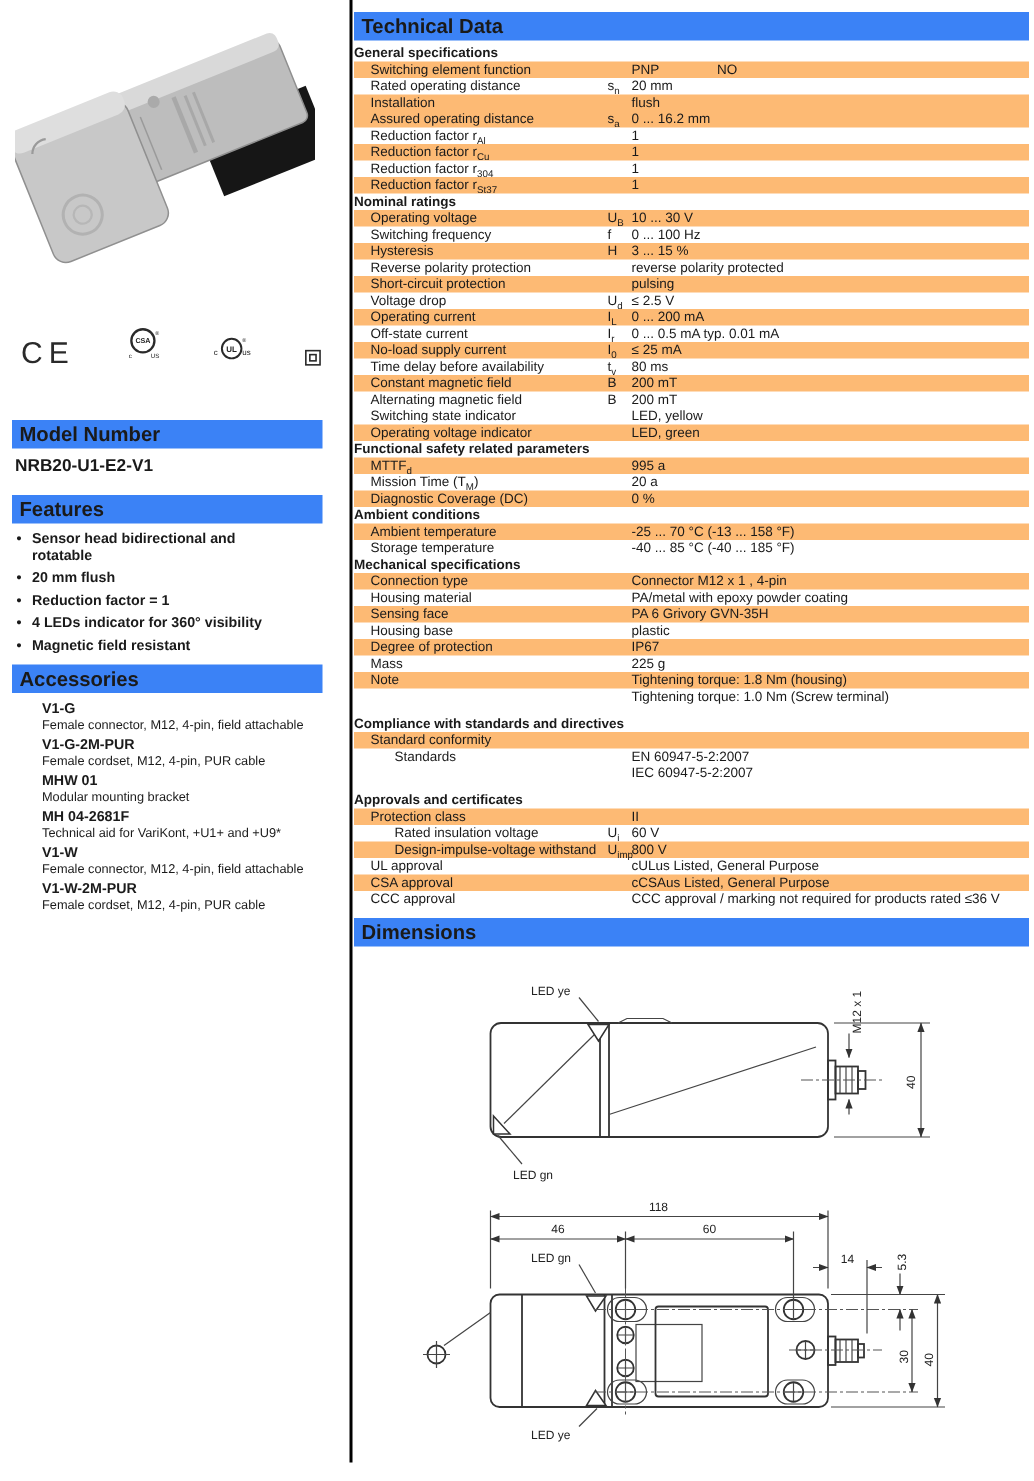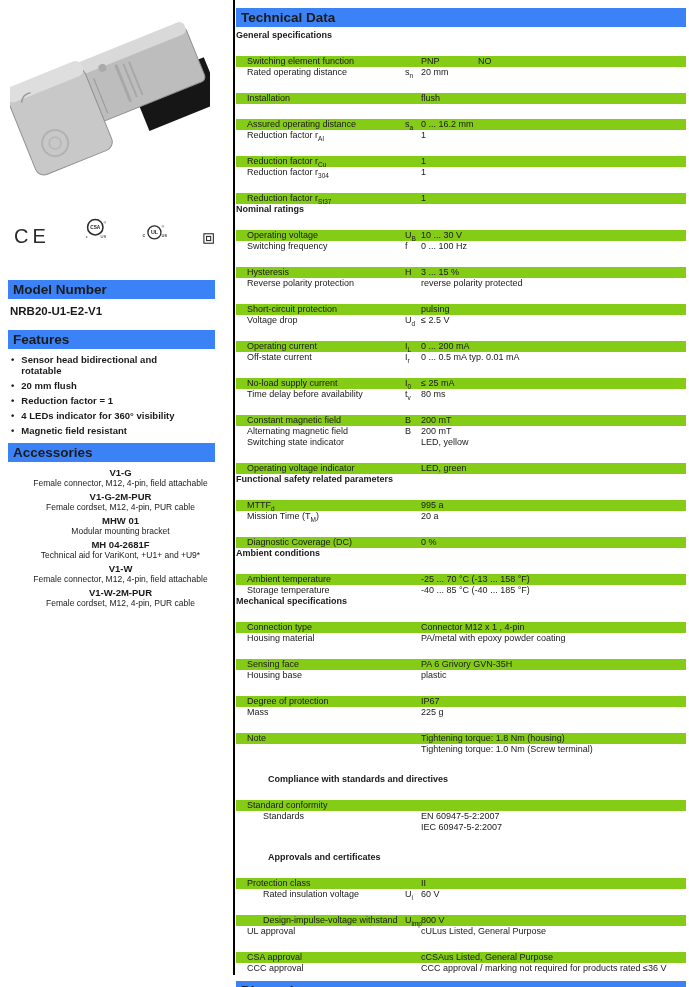--- a/index.html
+++ b/index.html
@@ -11,33 +11,33 @@
   .bar{background:#3b82f6;height:19px;line-height:19px;font-weight:bold;font-size:13.5px;padding-left:5px;}
   #photo-wrap{position:absolute;left:2px;top:0;width:200px;height:190px;}
   #certs{position:absolute;left:6px;top:198px;width:200px;height:42px;display:flex;align-items:flex-end;gap:34px;}
   #model-bar{position:absolute;left:0;top:272px;width:202px;}
   #model-number{position:absolute;left:2px;top:297px;font-size:11.5px;font-weight:bold;}
   #features-bar{position:absolute;left:0;top:322px;width:202px;}
   #features-list{position:absolute;left:3px;top:347px;width:178px;}
   .feat{display:flex;gap:7px;font-weight:bold;font-size:9.5px;line-height:10.5px;margin-bottom:4.5px;}
   .feat .blt{flex:0 0 auto;}
   #acc-bar{position:absolute;left:0;top:435px;width:202px;}
-  #acc-list{position:absolute;left:10px;top:459px;width:205px;text-align:center;}
+  #acc-list{position:absolute;left:20px;top:459px;width:205px;}
   .acc{margin-bottom:3px;}
   .acc-name{font-weight:bold;font-size:9.5px;line-height:11px;white-space:nowrap;}
   .acc-desc{font-size:8.5px;line-height:10px;white-space:nowrap;}
   
   #right{position:absolute;left:236px;top:8px;width:450px;}
   #tech-bar{width:445px;}
   #spec-table{margin-top:3px;}
   .sec-h{font-weight:bold;font-size:9px;line-height:11px;height:11px;white-space:nowrap;}
-  .sec-h.gap{margin-top:19px;padding-left:32px;}
+  .sec-h.gap{margin-top:7px;}
   .trow{position:relative;height:11px;line-height:11px;font-size:9px;white-space:nowrap;}
   .trow.tall{height:22px;}
-  .trow.shade{background:#84cc16;margin-top:15px;}
+  .trow.shade{background:#fdba74;}
   .c-lab{position:absolute;left:11px;}
   .c-lab.ind2{left:27px;}
   .c-sym{position:absolute;left:169px;}
   .c-val{position:absolute;left:185px;}
   .c-val2{position:absolute;left:242px;}
   sub{font-size:6.5px;line-height:0;}
   #dim-bar{width:445px;margin-top:7px;}
   #drawings{position:relative;width:450px;height:336px;}
   #svg-side{position:absolute;left:0;top:14px;}
   #svg-top{position:absolute;left:0;top:162px;}

